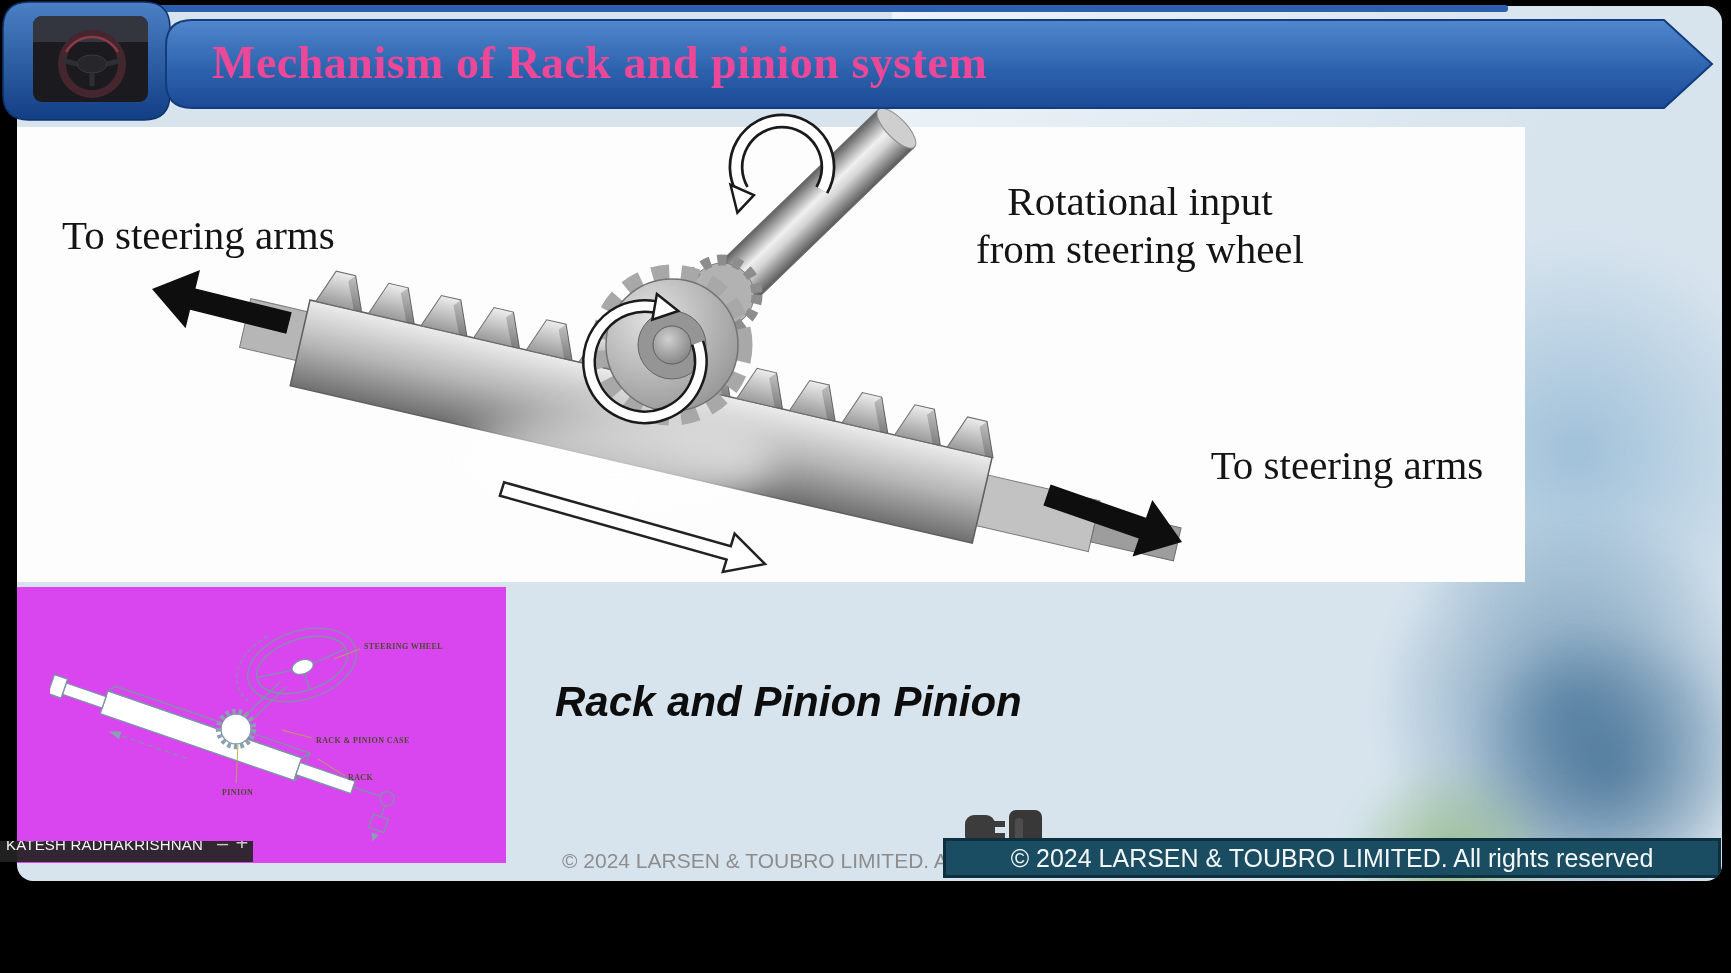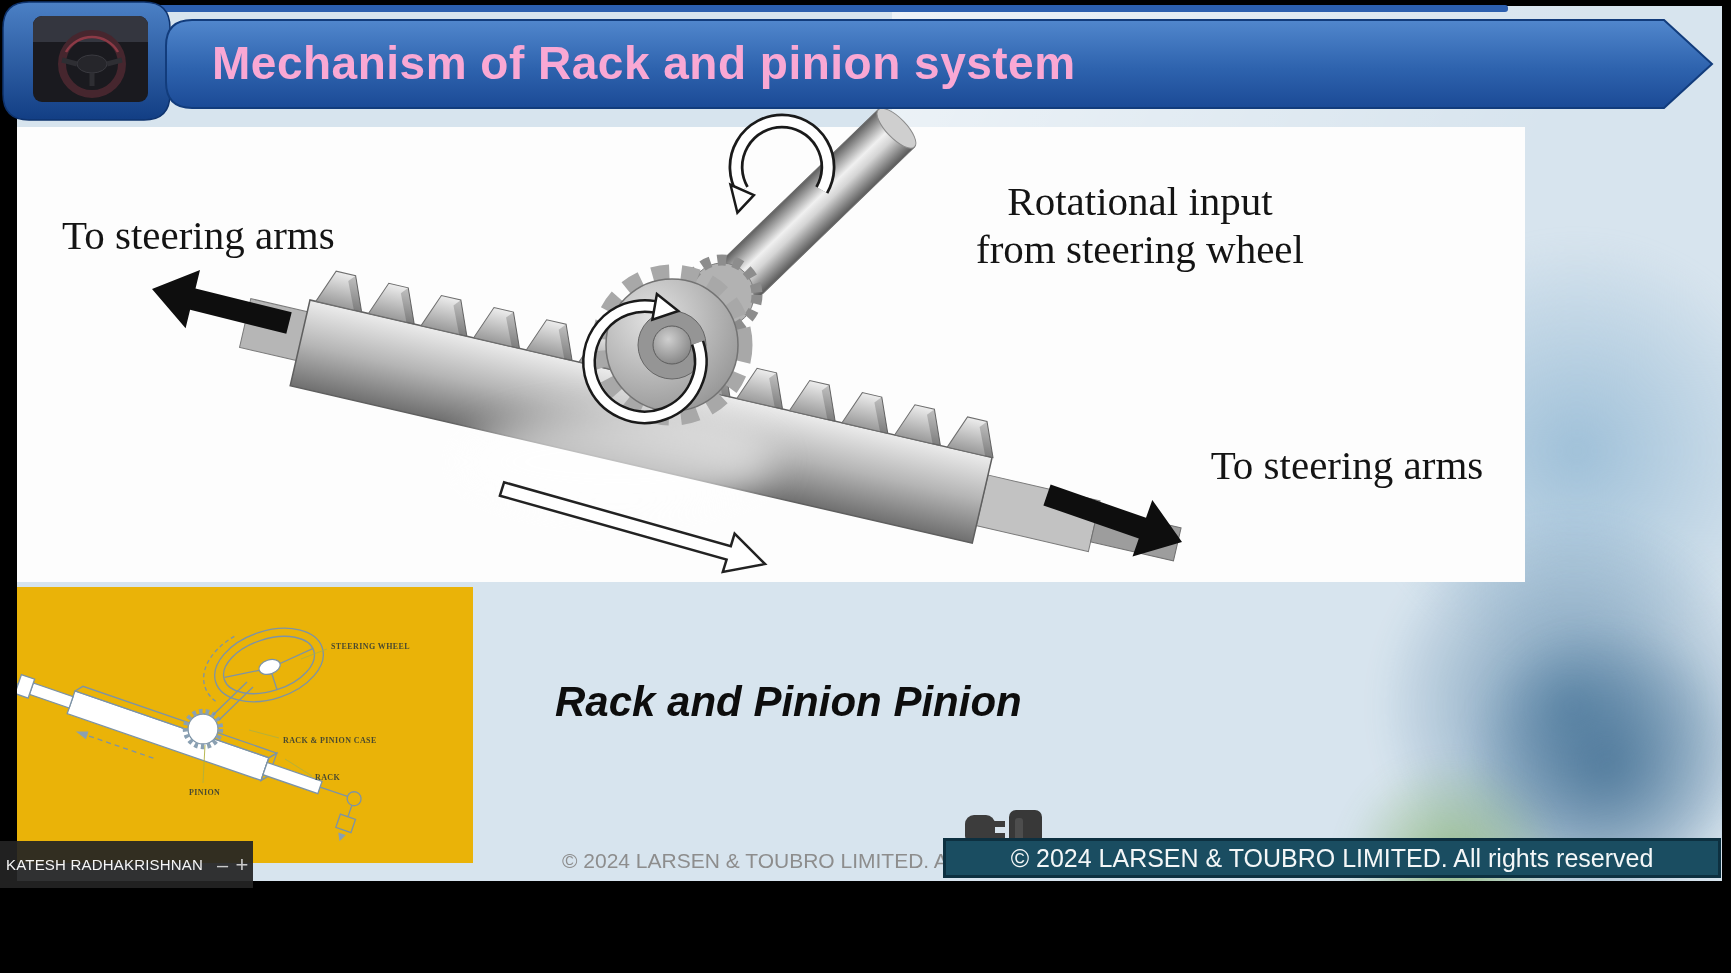--- a/index.html
+++ b/index.html
@@ -2,69 +2,69 @@
 <html><head>
 <meta charset="utf-8">
 <style>
   html,body{margin:0;padding:0;background:#000;}
   .screen{
     position:relative;width:1731px;height:973px;background:#000;
     overflow:hidden;font-family:"Liberation Sans",sans-serif;
   }
   .slide{
     position:absolute;left:17px;top:6px;width:1705px;height:875px;
-    background:#d7e4ee;overflow:hidden;
+    background:#d7e4ee;overflow:hidden;border-radius:16px;
   }
   
   .bg-band{position:absolute;right:-120px;top:0;width:950px;height:520px;
     background:linear-gradient(115deg,rgba(255,255,255,.55),rgba(255,255,255,0) 60%);}
   .bg-blob1{position:absolute;right:-70px;top:230px;width:430px;height:430px;border-radius:50%;
     background:radial-gradient(circle,#9fc0d8 0%,rgba(159,192,216,0) 70%);filter:blur(10px);}
   .bg-blob2{position:absolute;right:-50px;top:500px;width:400px;height:400px;border-radius:50%;
     background:radial-gradient(circle,#5d87a8 0%,rgba(93,135,168,0) 70%);filter:blur(12px);opacity:.85;}
   .bg-blob3{position:absolute;left:1320px;top:755px;width:230px;height:210px;border-radius:50%;
     background:radial-gradient(circle,#7fae68 0%,rgba(127,174,104,0) 70%);filter:blur(13px);opacity:.75;}
   .bg-blob4{position:absolute;left:1450px;top:620px;width:280px;height:280px;border-radius:50%;
     background:radial-gradient(circle,#2f5f86 0%,rgba(47,95,134,0) 72%);filter:blur(14px);opacity:.65;}
 
   .header-svg{position:absolute;left:0;top:0;width:1731px;height:128px;z-index:6;}
   .slide-title{
-    position:absolute;left:212px;top:36px;z-index:7;color:#f9a8d4;
+    position:absolute;left:212px;top:36px;z-index:7;color:#ec4899;
     font-size:46px;font-weight:bold;letter-spacing:.5px;
-    font-family:Liberation Sans, sans-serif;white-space:nowrap;
+    font-family:Liberation Serif, serif;white-space:nowrap;
   }
   .main-box{
     position:absolute;left:0;top:121px;width:1508px;height:455px;
     background:#fdfdfd;z-index:2;
   }
   .main-box svg{overflow:visible;display:block;}
   .small-box{
     position:absolute;left:0;top:581px;width:456px;height:276px;
-    background:#eab308;z-index:2;
+    background:#d946ef;z-index:2;padding-left:33px;
   }
   .caption{
     position:absolute;left:538px;top:672px;z-index:3;color:#0d0d0d;
     font-size:42px;font-weight:bold;font-style:italic;white-space:nowrap;
     font-family:"Liberation Sans",sans-serif;
   }
   .copy-center{
     position:absolute;left:545px;top:843px;z-index:3;color:#8d8d8d;
     font-size:21px;white-space:nowrap;
   }
   .copy-box{
     position:absolute;left:926px;top:832px;width:778px;height:40px;z-index:6;
     background:#1a4d61;border:3px solid #0d3040;box-sizing:border-box;
     color:#f4f7f8;font-size:25px;display:flex;align-items:center;justify-content:center;
     white-space:nowrap;
   }
   .plug-svg{position:absolute;left:946px;top:800px;z-index:5;}
   .presenter{
-    position:absolute;left:0;top:841px;width:253px;height:47px;z-index:10;
-    background:rgba(35,35,35,.93);display:flex;align-items:center;
-    padding:0 6px;box-sizing:border-box;gap:7px;color:#f5f5f5;
+    position:absolute;left:0;top:841px;width:253px;height:21px;z-index:10;
+    background:rgba(35,35,35,.93);display:flex;align-items:flex-end;
+    padding:9px 6px;box-sizing:border-box;gap:7px;color:#f5f5f5;
     font-size:15px;letter-spacing:.2px;white-space:nowrap;overflow:hidden;
   }
   .presenter .ctrl{color:#c9c9c9;font-size:20px;line-height:20px;cursor:default;}
   .presenter .ctrl.plus{font-size:22px;}
   text{font-family:"Liberation Serif",serif;}
   .lbl-sans{font-family:"Liberation Sans",sans-serif;}
 </style>
 </head>
 <body>
 

